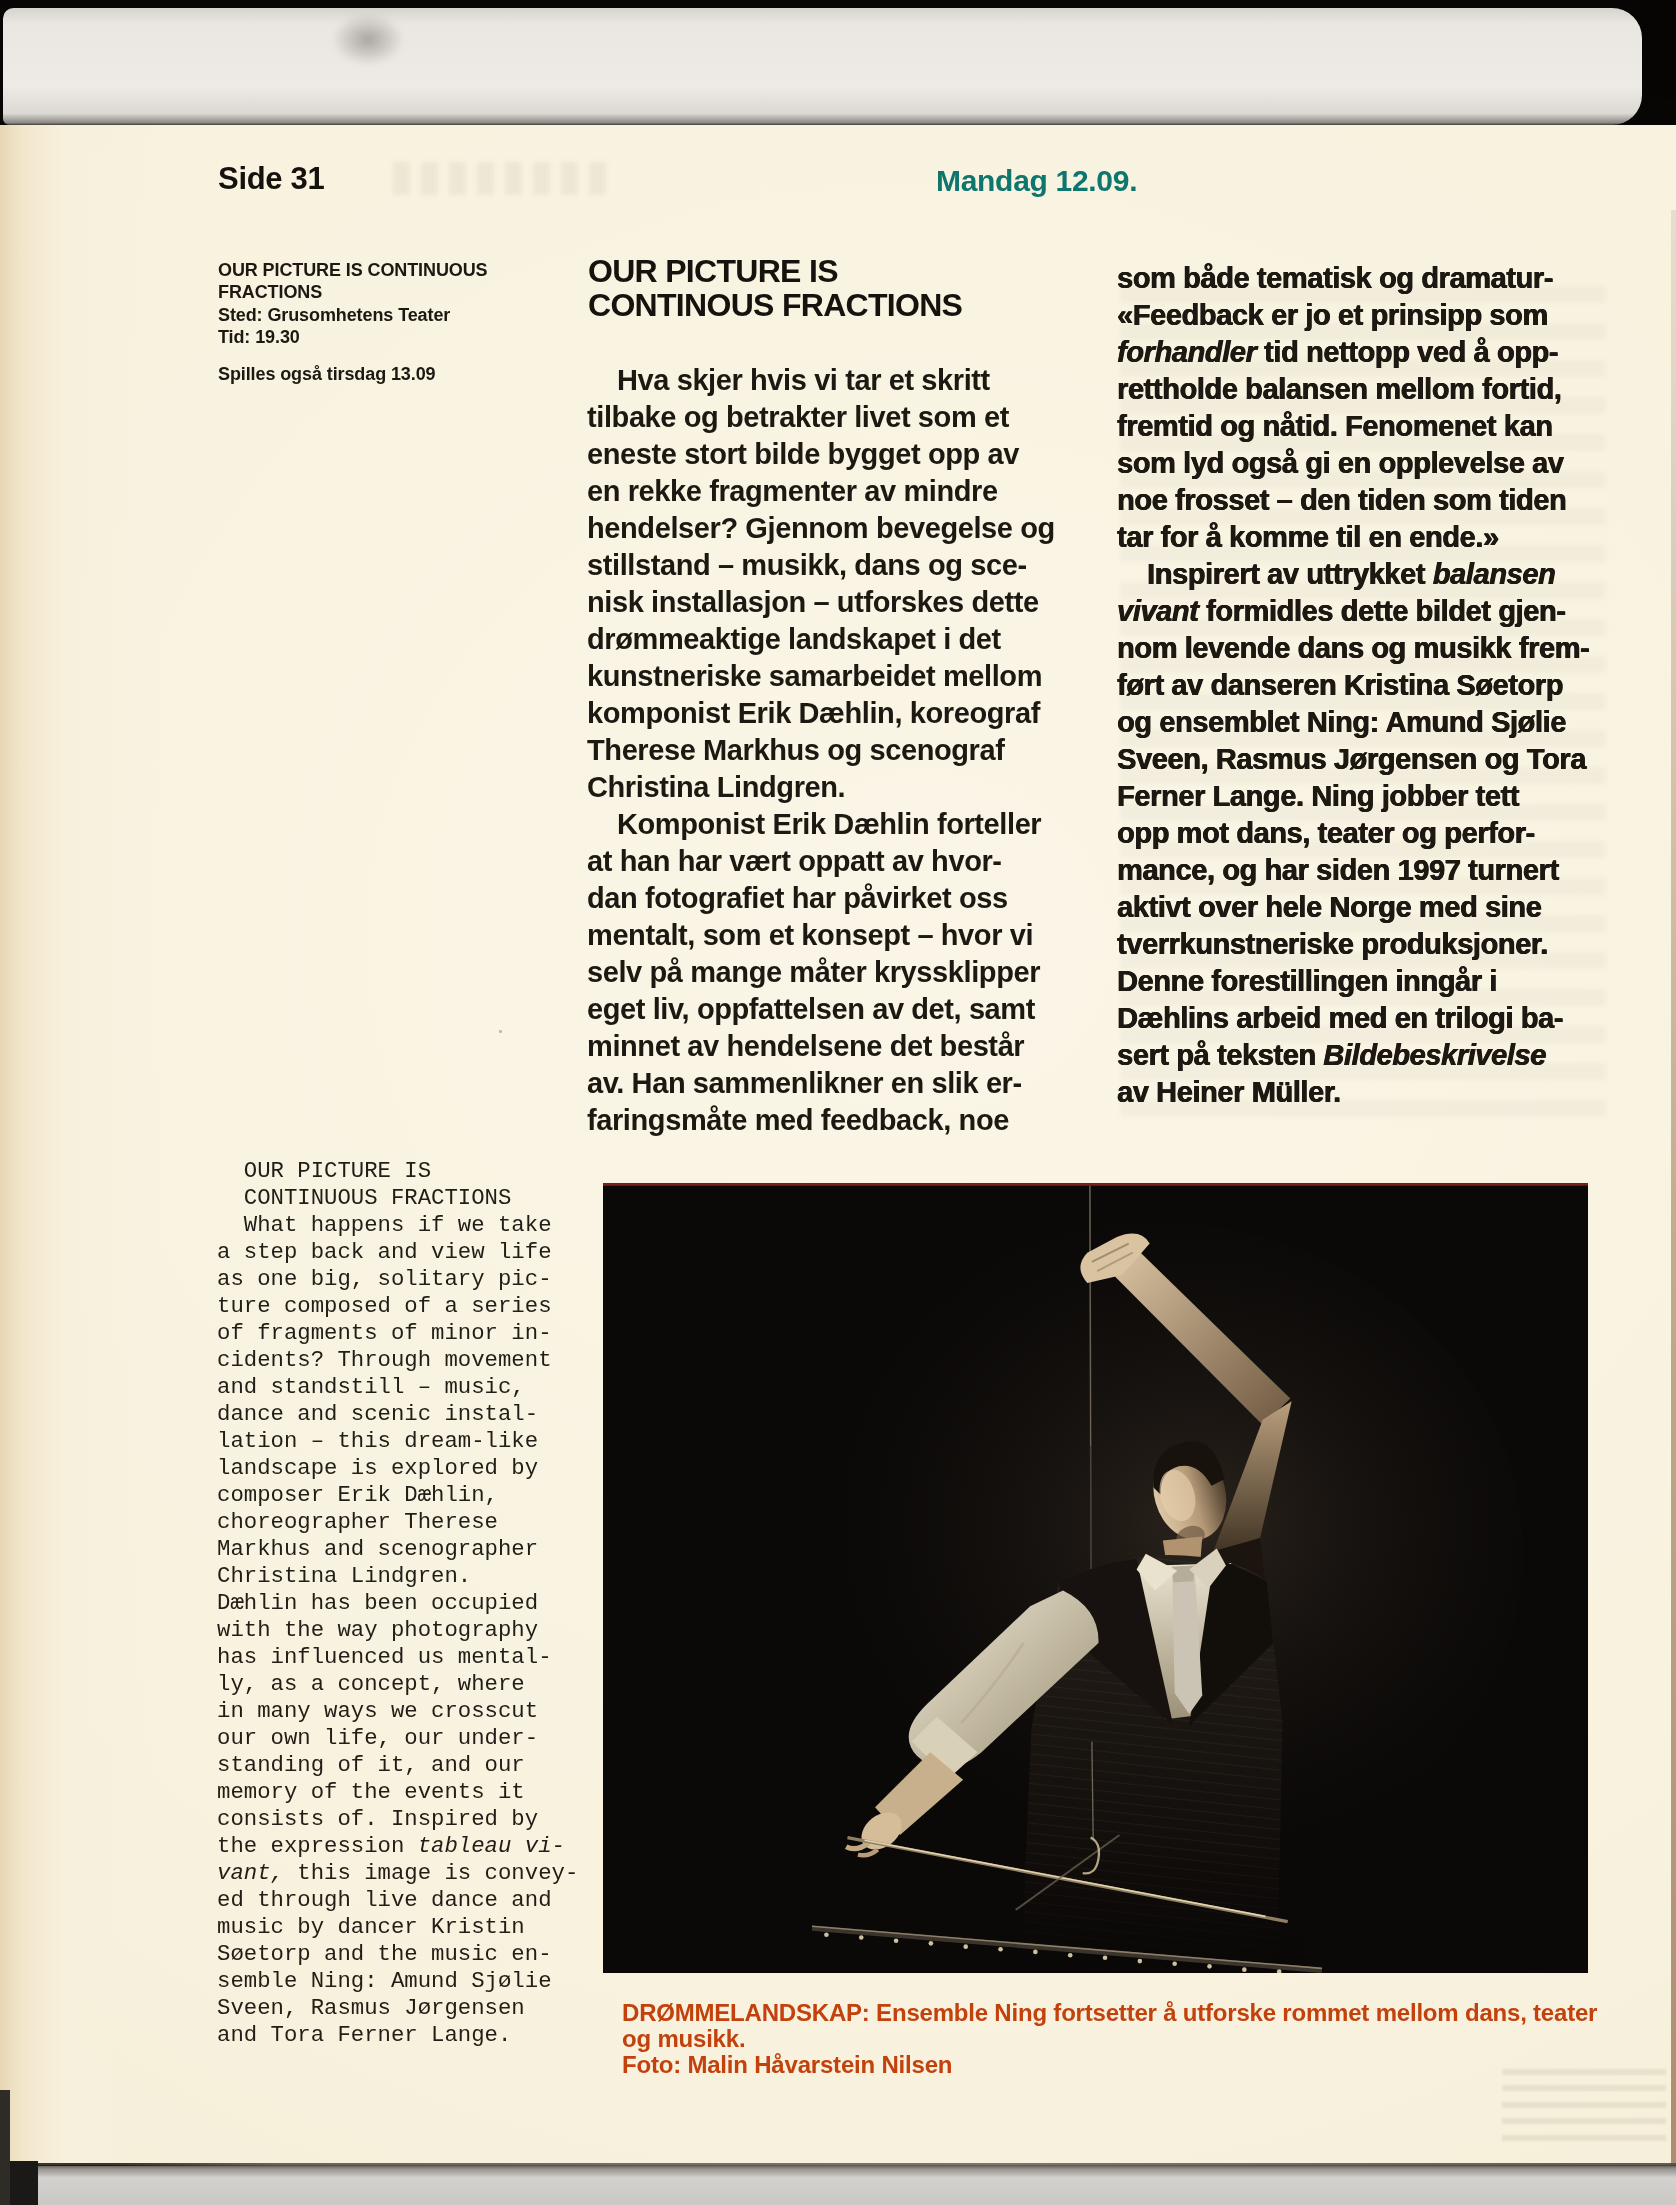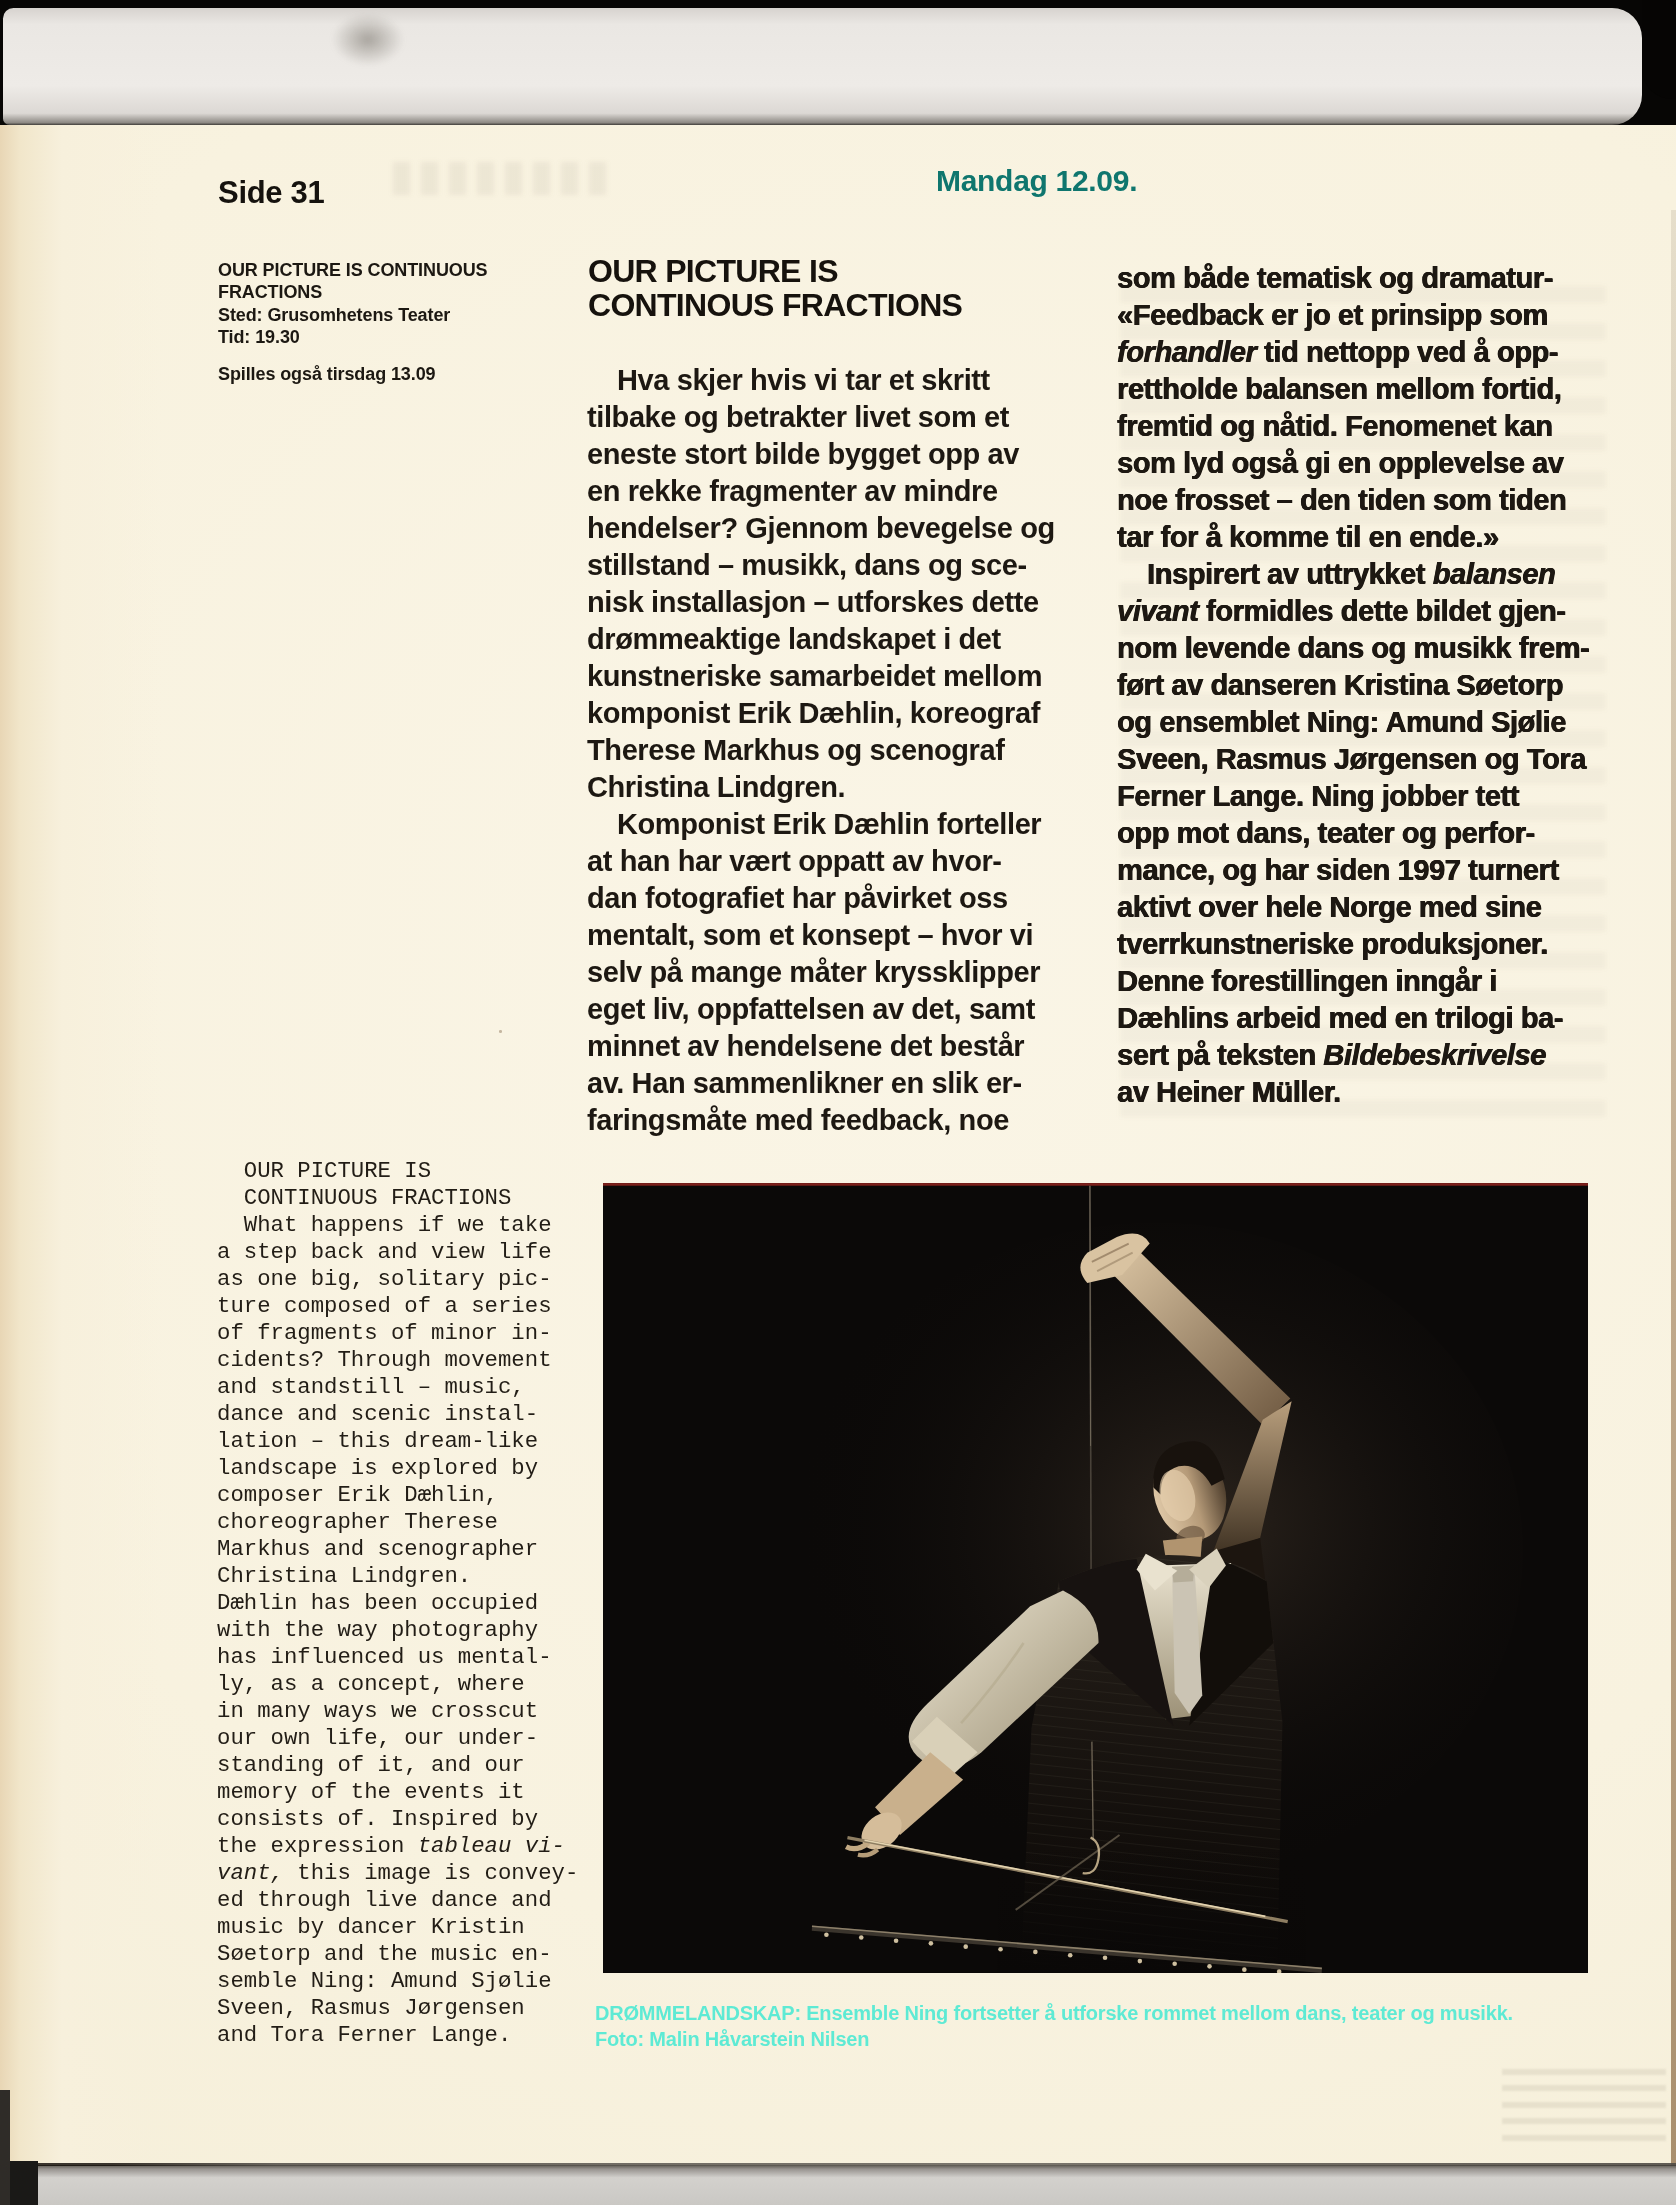--- a/index.html
+++ b/index.html
@@ -31,21 +31,21 @@
   .ghost{position:absolute;pointer-events:none;}
   .ghost-header{left:393px;top:162px;width:217px;height:33px;filter:blur(2.6px);
     background:repeating-linear-gradient(90deg,rgba(125,115,98,.09) 0 17px,rgba(125,115,98,0) 17px 28px);}
   .ghost-col2{left:1120px;top:286px;width:486px;height:848px;filter:blur(2px);
     background:repeating-linear-gradient(180deg,rgba(110,100,85,.045) 0 17px,rgba(110,100,85,0) 17px 37px);}
   .ghost-bottom-right{left:1502px;top:2069px;width:164px;height:78px;filter:blur(1.3px);
     background:repeating-linear-gradient(180deg,rgba(112,102,86,.11) 0 6px,rgba(112,102,86,0) 6px 16.4px);}
   .speck{position:absolute;border-radius:50%;}
   
   .page-number{position:absolute;left:218px;top:161px;font-size:31px;font-weight:bold;
-    letter-spacing:-0.3px;color:#15120e;margin-top:14px;}
+    letter-spacing:-0.3px;color:#15120e;}
   .date{position:absolute;left:936px;top:164px;font-size:30px;font-weight:bold;
     letter-spacing:-0.3px;color:#0f766e;}
   
   .info{position:absolute;left:218px;top:259px;color:#1c1812;font-weight:bold;}
   .info .l{font-size:18px;line-height:22.3px;letter-spacing:-0.1px;}
   .info .gap{height:15px;}
   
   .art-title{position:absolute;left:588px;top:254px;font-size:32px;line-height:34px;
     font-weight:bold;letter-spacing:-0.7px;color:#16120d;}
   .col{position:absolute;color:#1d1812;font-weight:bold;font-size:29px;line-height:37px;
@@ -55,22 +55,22 @@
     text-shadow:0.5px 0 0 currentColor,-0.3px 0 0 currentColor;}
   .col .ind{text-indent:30px;}
   .it{font-style:italic;}
   
   .english{position:absolute;left:217px;top:1158px;font-family:"Liberation Mono",monospace;
     font-size:22.3px;line-height:27px;color:#221d16;white-space:pre;}
   
   .photo{position:absolute;left:603px;top:1183px;width:985px;height:790px;background:#0b0908;}
   .photo svg{display:block;width:100%;height:100%;}
   
-  .caption{position:absolute;left:595px;top:2000px;width:999px;font-size:20px;line-height:26px;
-    font-weight:bold;letter-spacing:-0.2px;color:#5eead4;}
+  .caption{position:absolute;left:622px;top:2000px;width:999px;font-size:24px;line-height:26px;
+    font-weight:bold;letter-spacing:-0.2px;color:#c2410c;}
 </style>
 </head>
 <body>
 
 <div class="scan">
 
   <div class="top-band">
     <div class="band-smudge"></div>
   </div>
   <div class="band-corner"></div>

